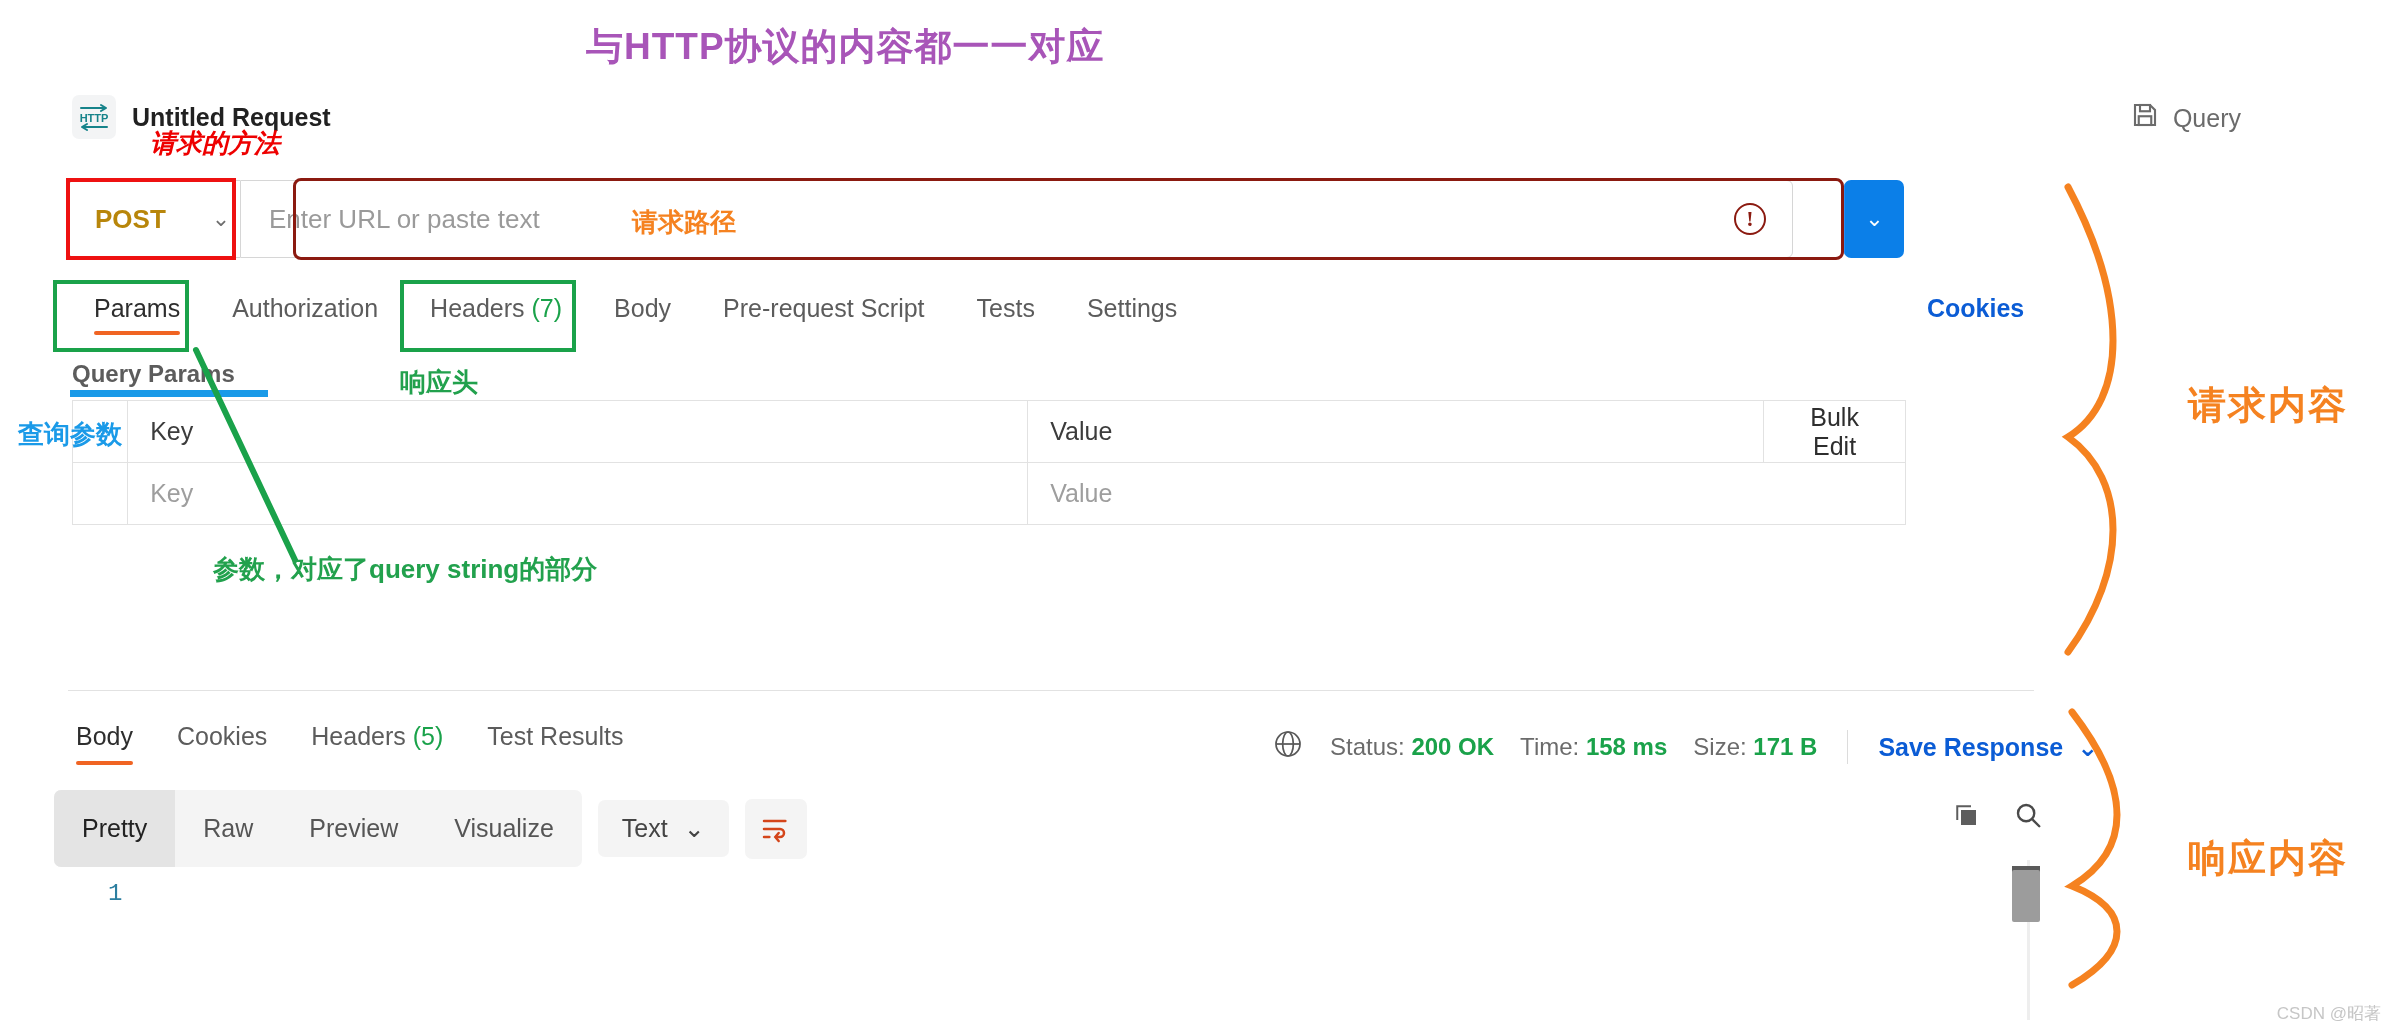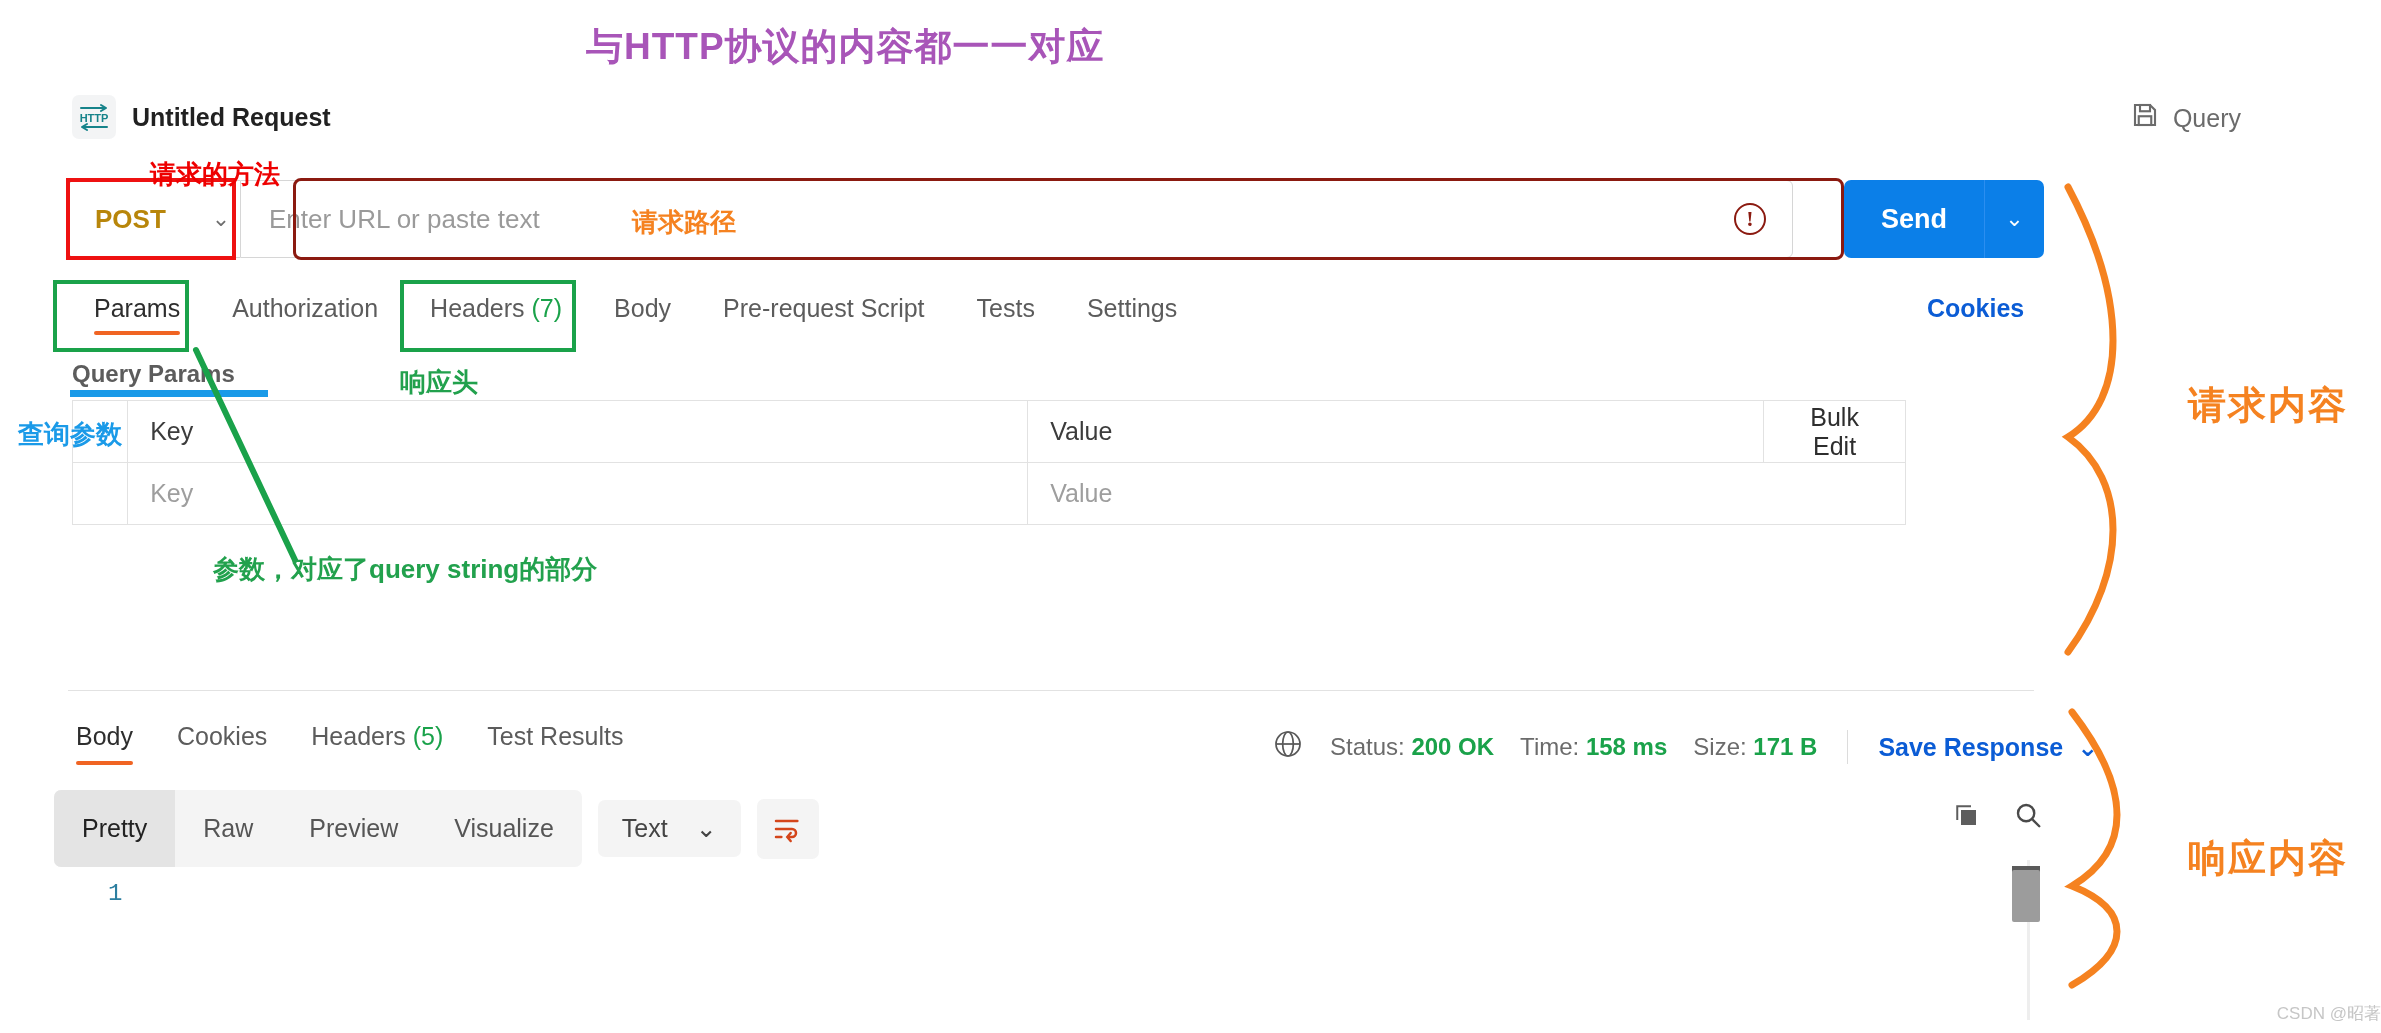--- a/index.html
+++ b/index.html
@@ -199,21 +199,21 @@
   .seg-group {
     display: flex; background: #f4f4f4; border-radius: 7px; overflow: hidden;
   }
   .seg {
     font-size: 25px; color: #555; padding: 24px 28px; cursor: pointer;
   }
   .seg.active { background: #e4e4e4; color: #222; }
   .pill {
     background: #f4f4f4; border-radius: 7px; padding: 14px 24px;
     font-size: 25px; color: #444; display: flex; align-items: flex-end;
-    gap: 28px; cursor: pointer;
+    gap: 16px; cursor: pointer;
   }
   .icon-pill {
     background: #f4f4f4; border-radius: 7px; width: 62px; height: 60px;
     display: flex; align-items: center; justify-content: center;
     cursor: pointer;
   }
   .res-icons {
     position: absolute; left: 1951px; top: 800px;
     display: flex; align-items: center; gap: 32px;
   }
@@ -272,21 +272,20 @@
         <span class="method-label">POST</span>
         <span class="chev">⌄</span>
       </div>
       <div class="url-input-wrap">
         <span class="url-placeholder">Enter URL or paste text</span>
         <span class="warn-icon">!</span>
       </div>
     </div>
 
     <div class="send-group">
-      <div class="send-btn">Send</div>
       <div class="send-caret">⌄</div>
     </div>
 
     <div class="req-tabs">
       <div class="rtab active"><span>Params</span></div>
       <div class="rtab"><span>Authorization</span></div>
       <div class="rtab"><span>Headers</span> <span class="hdr-count">(7)</span></div>
       <div class="rtab"><span>Body</span></div>
       <div class="rtab"><span>Pre-request Script</span></div>
       <div class="rtab"><span>Tests</span></div>
@@ -388,21 +387,21 @@
     <div class="line-no">1</div>
     <div class="scroll-track"></div>
     <div class="scroll-cap"></div>
     <div class="scroll-thumb"></div>
 
     <div class="watermark">CSDN @昭著</div>
   </div>
 
   <div class="anno anno-title">与HTTP协议的内容都一一对应</div>
 
-  <div class="anno anno-red" style="left:150px; top:157px;">请求的方法</div>
+  <div class="anno anno-red" style="left:150px; top:126px;font-style:italic;">请求的方法</div>
   <div class="anno anno-orange" style="left:632px; top:205px;">请求路径</div>
   <div class="anno anno-green" style="left:400px; top:365px;">响应头</div>
   <div class="anno anno-blue" style="left:18px; top:417px;">查询参数</div>
   <div class="anno anno-green" style="left:213px; top:552px;">参数，对应了query string的部分</div>
 
   <div class="anno anno-big-orange" style="left:2188px; top:380px;">请求内容</div>
   <div class="anno anno-big-orange" style="left:2188px; top:833px;">响应内容</div>
 
   <div class="box-red" style="left:66px; top:178px; width:170px; height:82px;"></div>
   <div class="box-darkred" style="left:293px; top:178px; width:1551px; height:82px;"></div>

